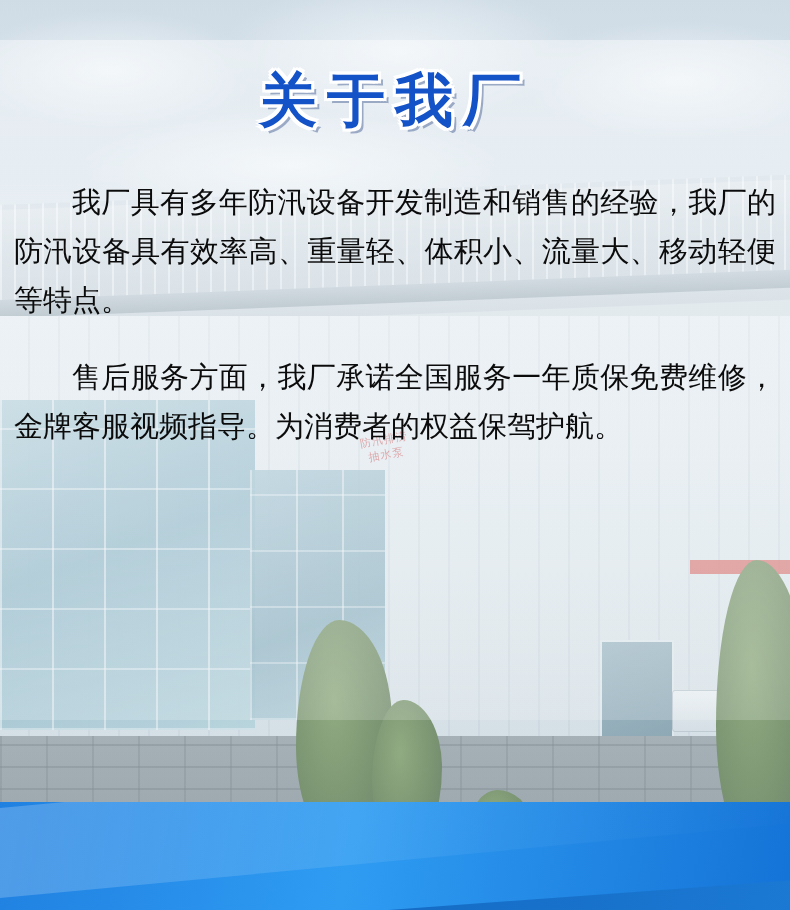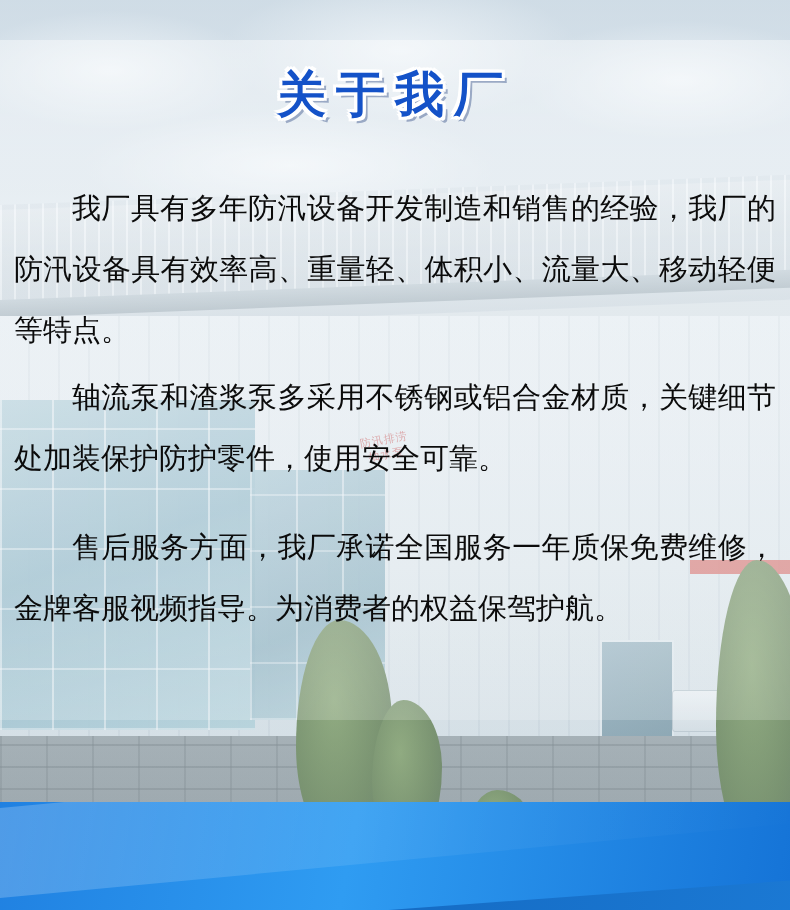--- a/index.html
+++ b/index.html
@@ -189,36 +189,36 @@
     inset: 0;
   }
 
   .title {
     position: absolute;
     left: 0; top: 62px;
     width: 790px;
     text-align: center;
     font-family: "DejaVu Sans", sans-serif;
     font-weight: 700;
-    font-size: 49px;
+    font-size: 58px;
     letter-spacing: 10px;
     color: #1452c8;
     text-shadow:
       3px 0 0 #ffffff, -3px 0 0 #ffffff, 0 3px 0 #ffffff, 0 -3px 0 #ffffff,
       3px 3px 0 #ffffff, -3px 3px 0 #ffffff, 3px -3px 0 #ffffff, -3px -3px 0 #ffffff,
       5px 5px 0 rgba(10,40,110,0.35);
   }
 
   .body-text {
     position: absolute;
     left: 14px; top: 178px;
     width: 762px;
     font-family: "DejaVu Sans", sans-serif;
     font-size: 29px;
-    line-height: 61px;
+    line-height: 49px;
     color: #0b0b0b;
     text-align: justify;
     text-justify: inter-character;
   }
   .body-text p {
     margin: 0 0 6px 0;
     text-indent: 58px;
   }
   .body-text p:last-child { margin-bottom: 0; }
   .gap { height: 22px; }
@@ -293,21 +293,20 @@
       <div>抽水泵</div>
     </div>
   </div>
 
   <div class="content">
 
     <div class="title">关于我厂</div>
 
     <div class="body-text">
       <p>我厂具有多年防汛设备开发制造和销售的经验，我厂的防汛设备具有效率高、重量轻、体积小、流量大、移动轻便等特点。</p>
-      <p>轴流泵和渣浆泵多采用不锈钢或铝合金材质，关键细节处加装保护防护零件，使用安全可靠。</p>
       <div class="gap"></div>
       <p>售后服务方面，我厂承诺全国服务一年质保免费维修，金牌客服视频指导。为消费者的权益保驾护航。</p>
     </div>
 
     <div class="bottom-band">
       <div class="band-dark"></div>
       <div class="band-fill"></div>
       <div class="band-fill light"></div>
     </div>
 

